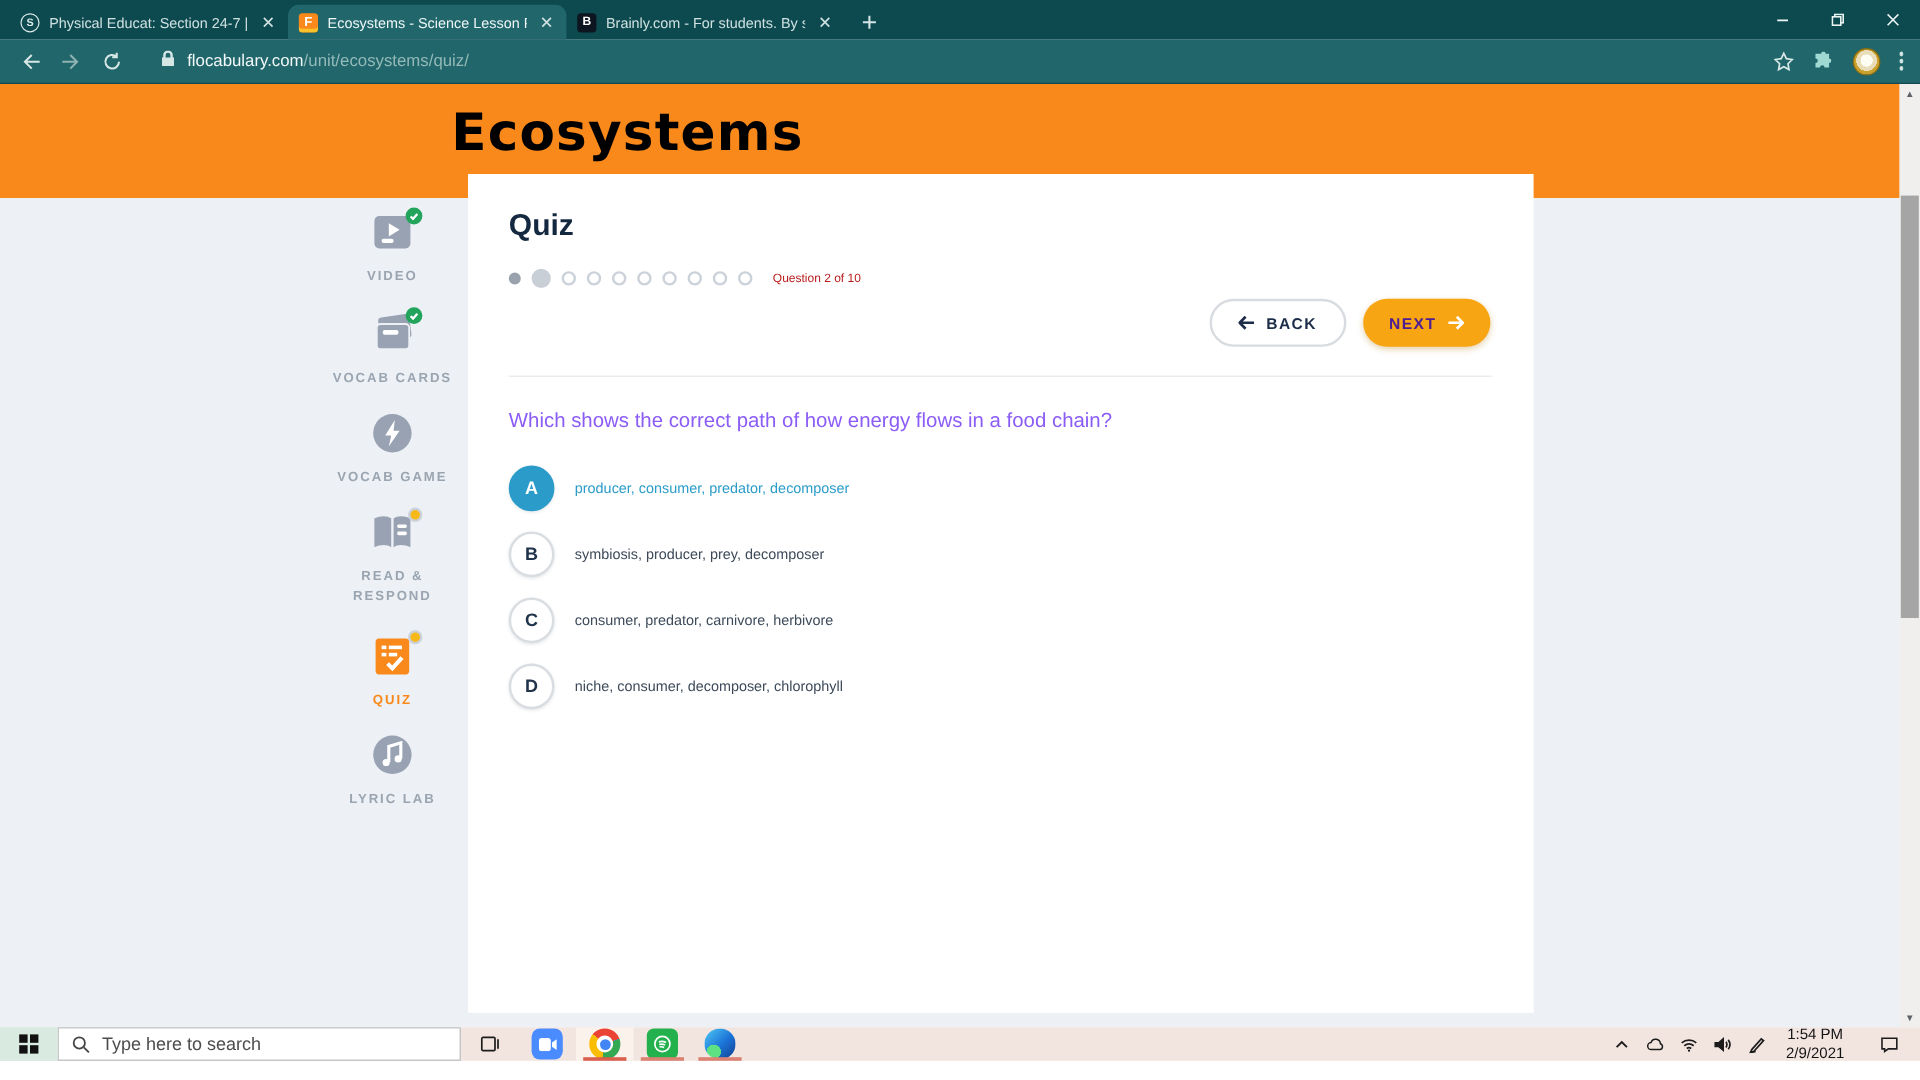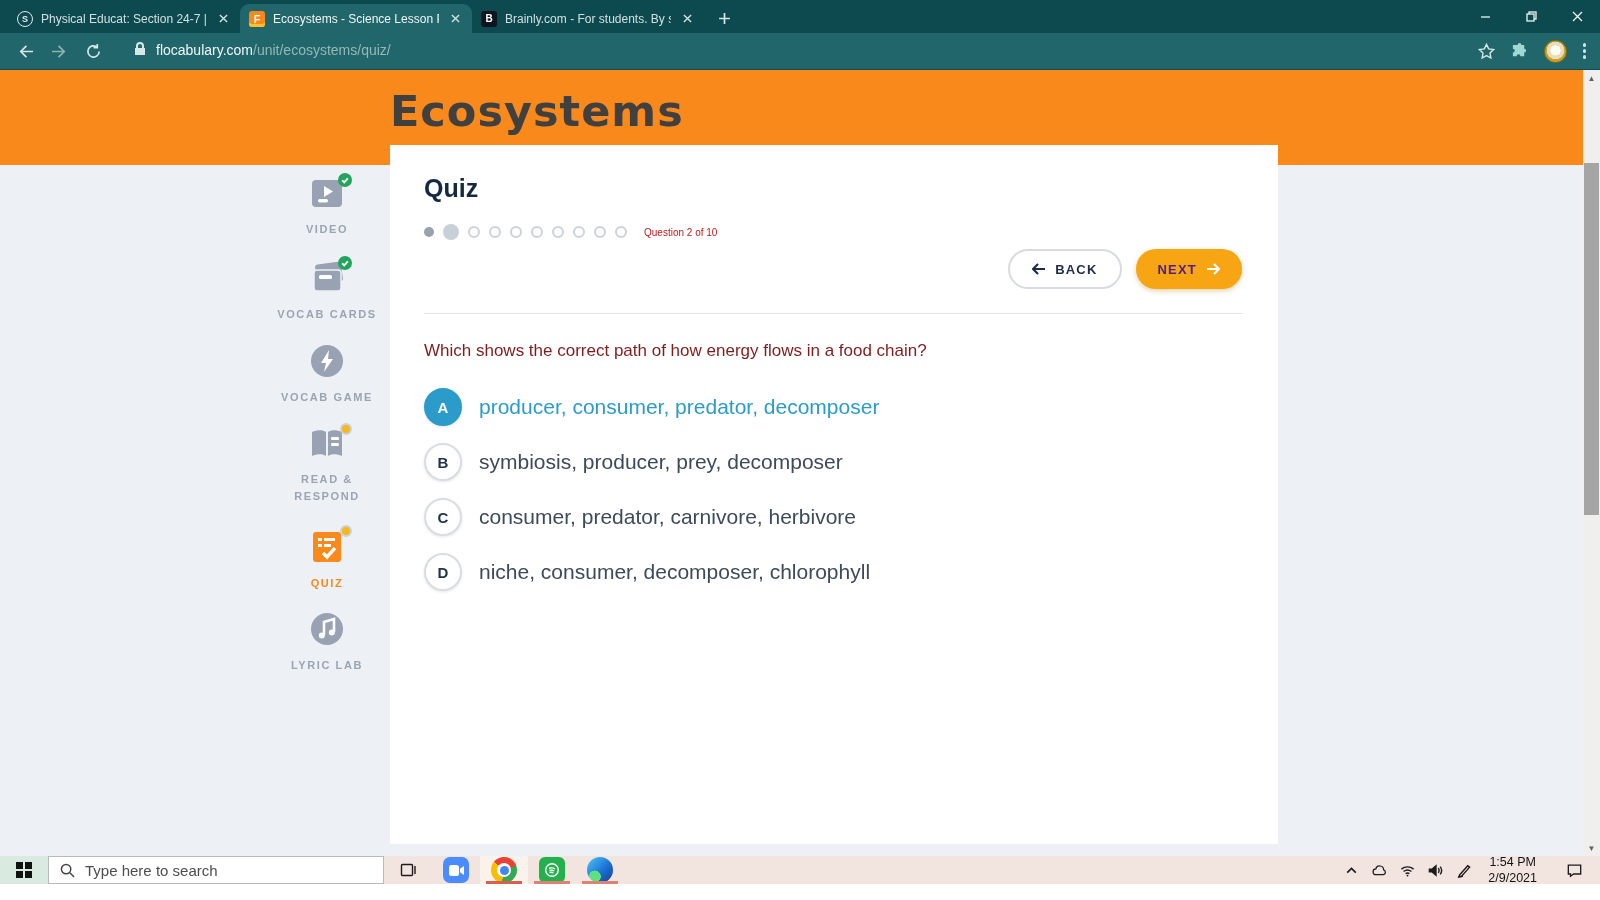--- a/index.html
+++ b/index.html
@@ -30,21 +30,21 @@
   .url{font-size:14px;margin-left:10px}
   .url .domain{color:#f2f8f8}
   .url .path{color:#94b9b8}
   .tb-right{display:flex;align-items:center;gap:16px;margin-left:auto;margin-right:4px}
   .tb-right svg{width:17px;height:17px}
   .avatar{width:23px;height:23px;border-radius:50%;background:radial-gradient(circle at 50% 45%,#fdfdf4 0 32%,#e8ddb8 33% 55%,#caa12c 56% 100%);border:1px solid #8c6d12}
   .kebab span{display:block;width:3.5px;height:3.5px;border-radius:50%;background:#cfe3e2;margin:2.5px 0}
   
   .viewport{position:relative;height:786px;background:#edf1f5;overflow:hidden}
   .orange-band{position:absolute;left:0;top:0;right:17px;height:95px;background:var(--accent-orange,#f8891a)}
-  .site-title{position:absolute;left:390px;top:16px;font-family:"DejaVu Sans",sans-serif;font-weight:800;font-size:43px;color:#404040;letter-spacing:1px}
+  .site-title{position:absolute;left:376px;top:16px;font-family:"DejaVu Sans",sans-serif;font-weight:800;font-size:43px;color:#000000;letter-spacing:1px}
   
   .side-item{position:absolute;left:262px;width:130px;text-align:center}
   .side-icon{position:relative;display:inline-block;width:38px;height:36px}
   .badge{position:absolute;top:-5px;right:-6px;width:14px;height:14px;border-radius:50%;display:flex;align-items:center;justify-content:center}
   .badge.check{background:var(--success-green,#23a45c)}
   .badge.check svg{width:8px;height:8px;stroke:#fff;stroke-width:2.4;fill:none}
   .badge.dot{background:var(--progress-yellow,#f7b81a)}
   .side-label{margin:7px auto 0;width:112px;font-size:11px;font-weight:bold;letter-spacing:1.6px;color:#9aa5b1;line-height:1.5}
   .side-item.active .side-label{color:var(--accent-orange,#f8891a)}
   
@@ -61,25 +61,25 @@
   .dot.current{width:16px;height:16px;background:#c9cfd7;border-color:#c9cfd7}
   .progress-label{margin-left:8px;font-size:10px;color:#b91c1c}
   .nav-buttons{position:absolute;top:104px;right:36px;display:flex;gap:14px}
   .btn{height:40px;border-radius:21px;display:flex;align-items:center;gap:9px;padding:0 22px;font-size:13px;font-weight:bold;letter-spacing:1.2px;cursor:pointer}
   .btn svg{width:14px;height:12px;fill:none;stroke-width:2.2}
   .btn-back{background:#fff;border:2px solid #d8dbe0;color:#1d2d49}
   .btn-back svg{stroke:#1d2d49}
   .btn-next{background:var(--next-button-yellow,#f7a512);border:none;color:#4c1d95;box-shadow:0 2px 5px rgba(180,120,10,.35)}
   .btn-next svg{stroke:#fff}
   .divider{position:absolute;top:168px;left:34px;right:35px;height:1px;background:#e4e7ea}
-  .question{position:absolute;top:196px;left:34px;font-size:17px;color:#7f1d1d}
+  .question{position:absolute;top:196px;left:34px;font-size:17px;color:#8b5cf6}
   .answers{position:absolute;top:243px;left:34px;right:35px}
   .answer{display:flex;align-items:center;height:38px;margin-bottom:17px;cursor:pointer}
   .answer-letter{width:38px;height:38px;border-radius:50%;background:#fff;border:2px solid #d9dde2;box-shadow:0 1px 3px rgba(20,40,60,.12);color:#21344b;font-weight:bold;font-size:15px;display:flex;align-items:center;justify-content:center}
-  .answer-text{margin-left:17px;font-size:21px;color:#3d4a5a}
+  .answer-text{margin-left:17px;font-size:12px;color:#3d4a5a}
   .answer.selected .answer-letter{background:var(--selected-blue,#2b9cc9);border-color:var(--selected-blue,#2b9cc9);color:#fff}
   .answer.selected .answer-text{color:var(--selected-blue,#2b9cc9)}
   
   .taskbar{height:28px;background:#f2e5e0;display:flex;align-items:stretch}
   .tb-tile{width:48px;display:flex;align-items:center;justify-content:center;position:relative}
   .start{background:#d9ebe1}
   .win-glyph{display:grid;grid-template-columns:7px 7px;grid-template-rows:7px 7px;gap:1.5px}
   .win-glyph i{background:#111}
   .tb-search{width:336px;background:#fff;border:1px solid #b9b9b9;display:flex;align-items:center;padding:0 11px;gap:10px}
   .tb-search svg{width:15px;height:15px;stroke:#444;stroke-width:1.6;fill:none;flex:0 0 15px}

